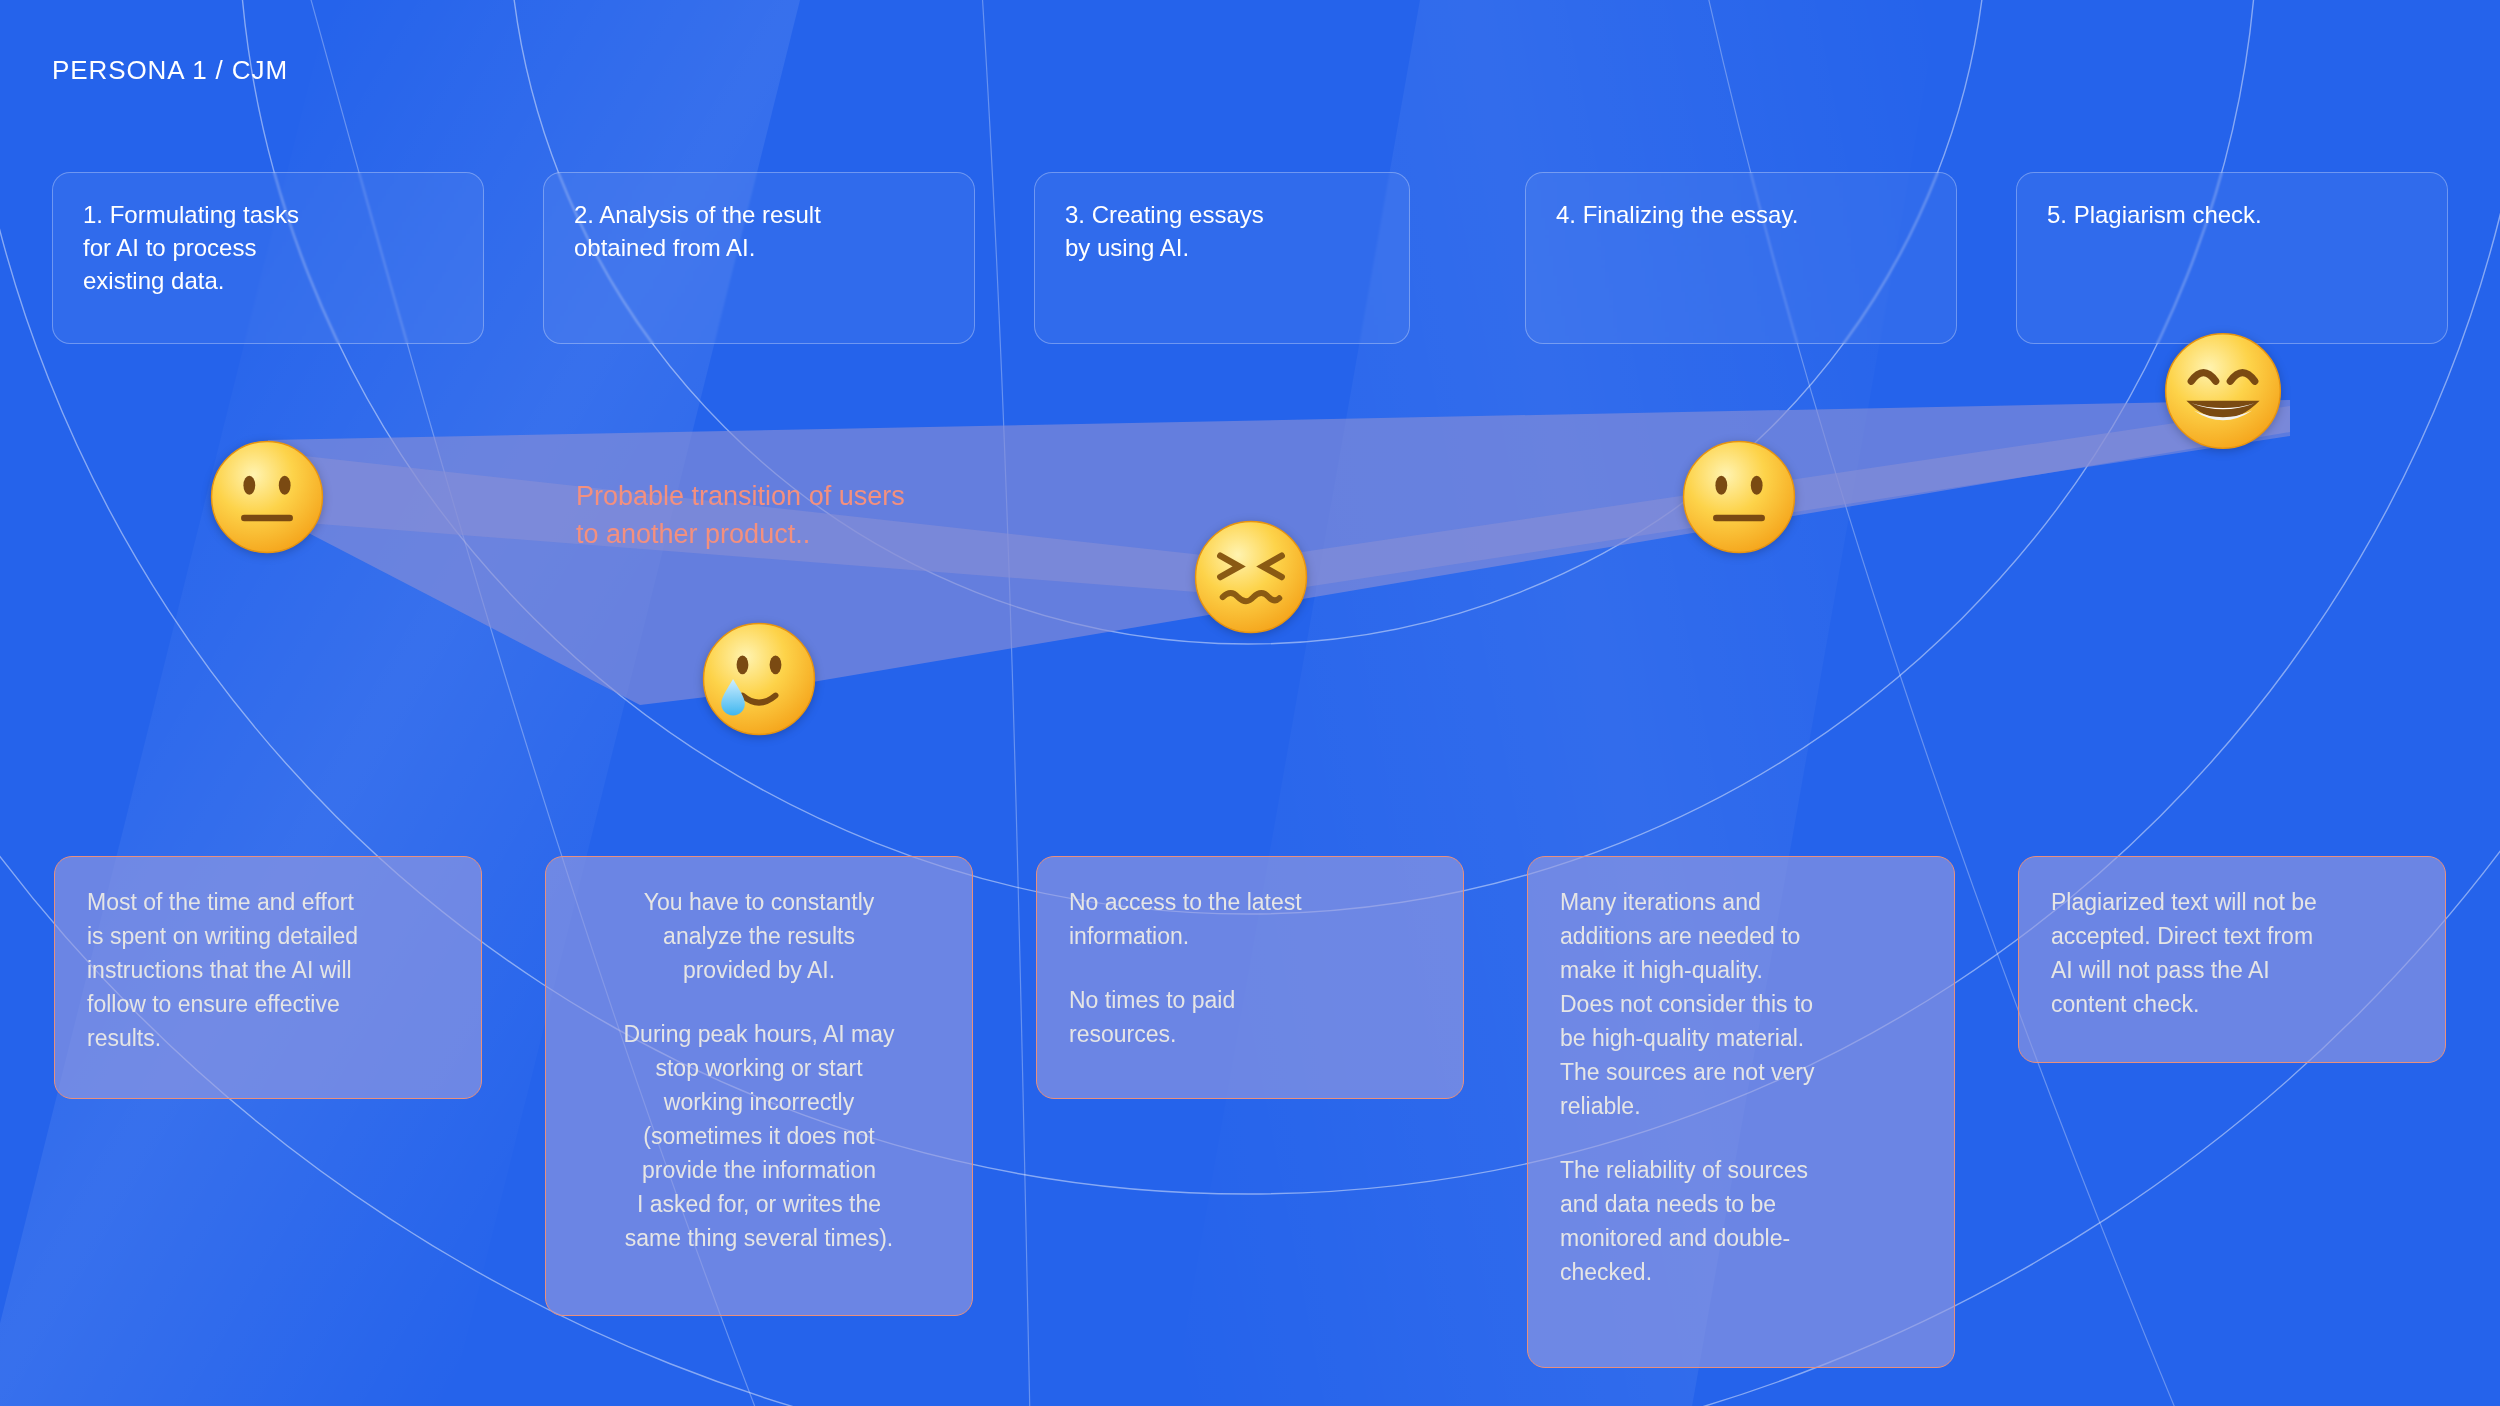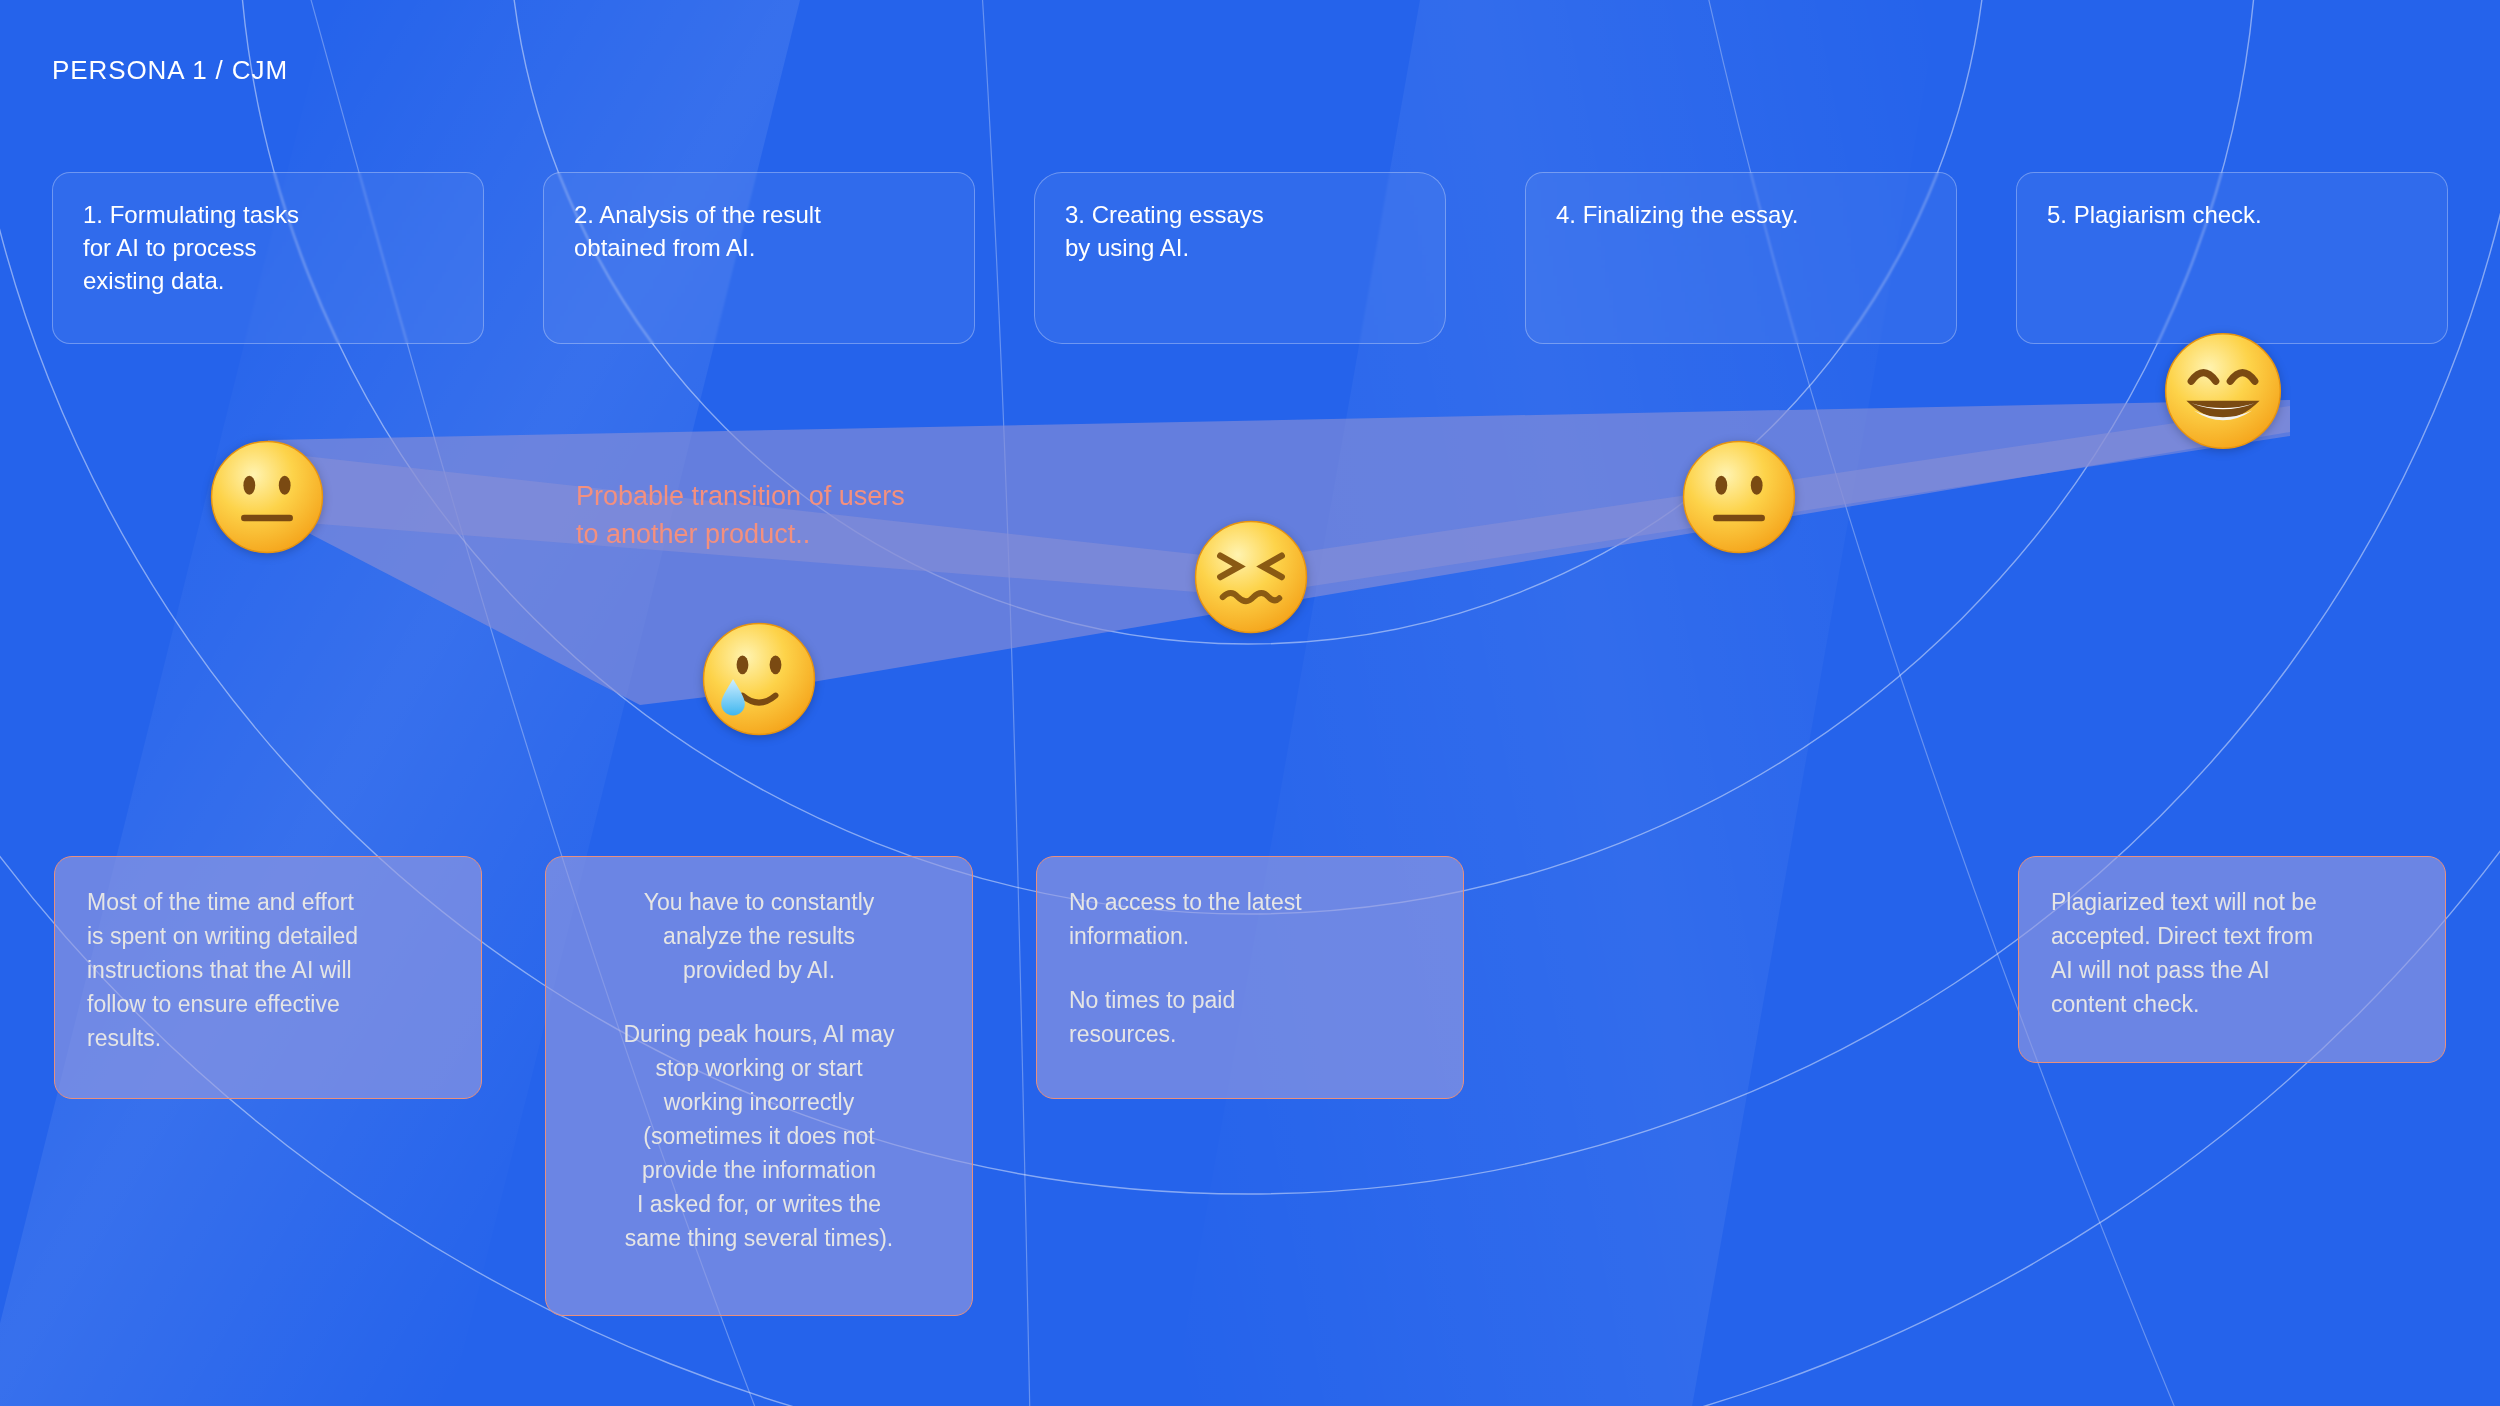--- a/index.html
+++ b/index.html
@@ -103,21 +103,21 @@
 
   <div class="stage-card" style="left:52px;  width:432px;">
     <div class="txt">1. Formulating tasks
 for AI to process
 existing data.</div>
   </div>
   <div class="stage-card" style="left:543px; width:432px;">
     <div class="txt">2. Analysis of the result
 obtained from AI.</div>
   </div>
-  <div class="stage-card" style="left:1034px; width:412px;border-radius:28px;">
+  <div class="stage-card" style="left:1034px; width:376px;">
     <div class="txt">3. Creating essays
 by using AI.</div>
   </div>
   <div class="stage-card" style="left:1525px; width:432px;">
     <div class="txt">4. Finalizing the essay.</div>
   </div>
   <div class="stage-card" style="left:2016px; width:432px;">
     <div class="txt">5. Plagiarism check.</div>
   </div>
 
@@ -234,20 +234,33 @@
 same thing several times).</p>
   </div>
 
   <div class="pain-card" style="left:1036px; top:812px; width:428px; height:243px;">
     <p>No access to the latest
 information.</p>
     <p>No times to paid
 resources.</p>
   </div>
 
+  <div class="pain-card" style="left:1527px; top:812px; width:428px; height:512px;">
+    <p>Many iterations and
+additions are needed to
+make it high-quality.
+Does not consider this to
+be high-quality material.
+The sources are not very
+reliable.</p>
+    <p>The reliability of sources
+and data needs to be
+monitored and double-
+checked.</p>
+  </div>
 
   <div class="pain-card" style="left:2018px; top:812px; width:428px; height:207px;">
     <p>Plagiarized text will not be
 accepted. Direct text from
 AI will not pass the AI
 content check.</p>
   </div>
 
 </div>
 

